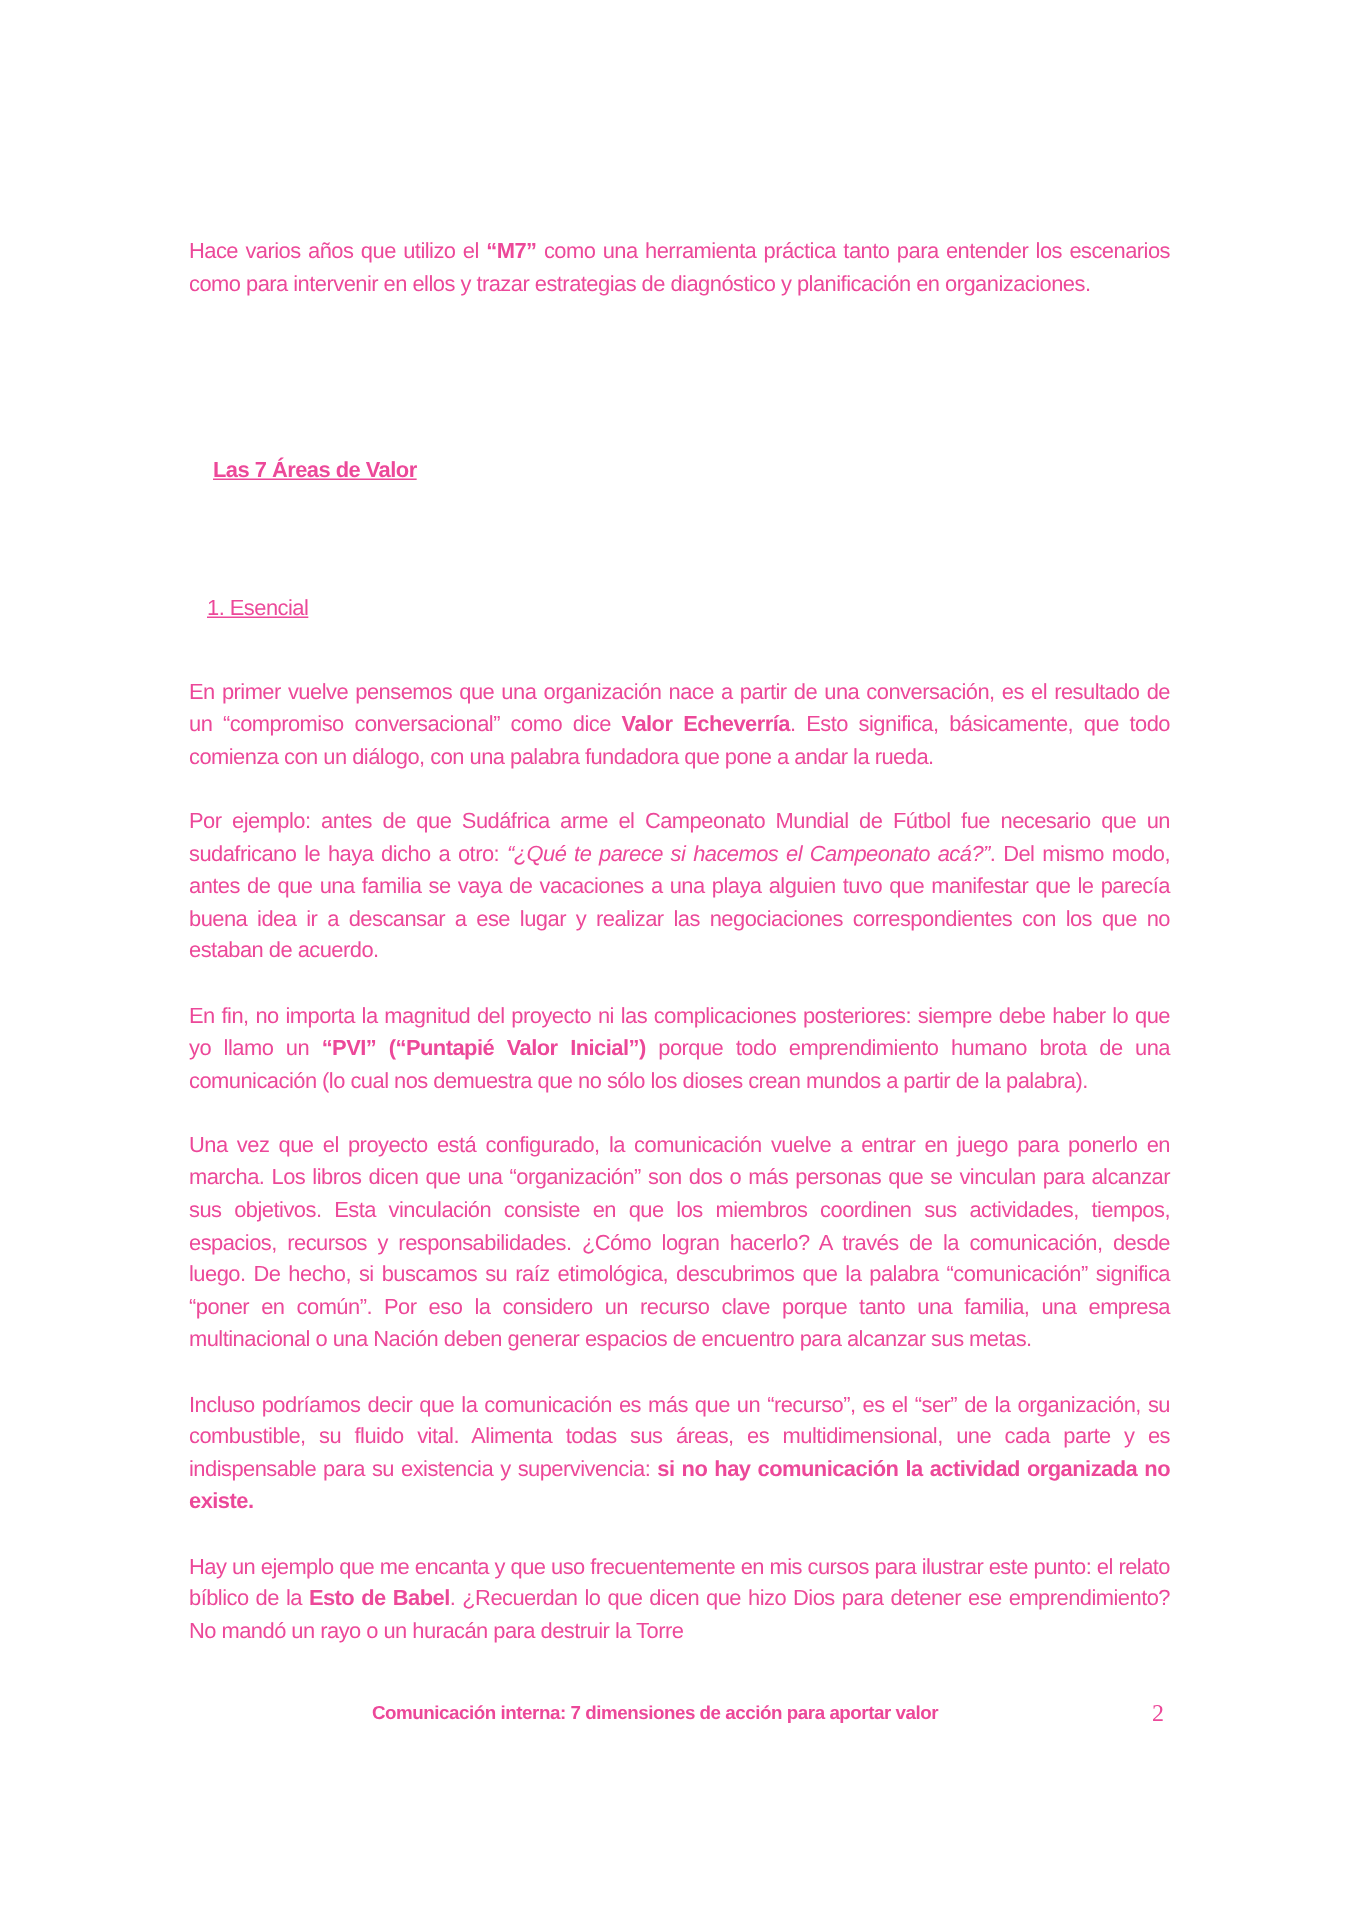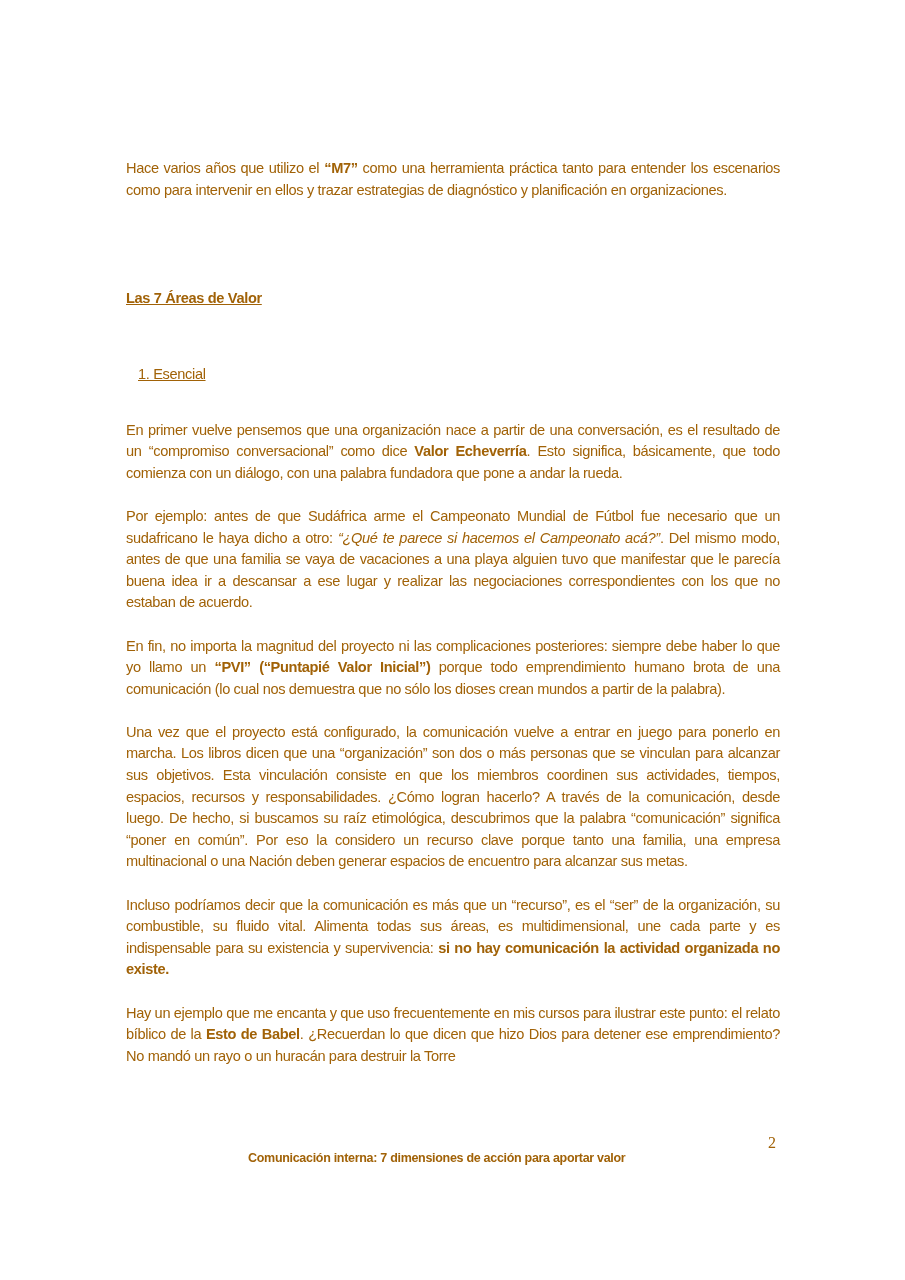--- a/index.html
+++ b/index.html
@@ -1,39 +1,39 @@
 <!DOCTYPE html>
 <html><head>
   <meta charset="utf-8">
   <style>
     html, body { margin: 0; padding: 0; background: #ffffff; }
     body { width: 905px; height: 1280px; position: relative; overflow: hidden; }
     .page {
       position: absolute; left: 0; top: 0; width: 905px; height: 1280px; background: #fff;
-      font-family: "Liberation Sans", sans-serif; color: #a16207;
+      font-family: "Liberation Sans", sans-serif; color: #ec4899;
     }
     .content {
       position: absolute; left: 126px; top: 158px; width: 654px;
       font-size: 14.6px; line-height: 21.6px;
       letter-spacing: -0.35px;
     }
     p.para { margin: 0; text-align: justify; }
     .gap-lg { height: 65px; }
     .gap-md { height: 43px; }
     .gap-sm { height: 21.6px; }
-    .heading { margin: 0; font-weight: bold; text-decoration: underline; }
+    .heading { margin: 16px; font-weight: bold; text-decoration: underline; }
     .subheading { margin: 12px; text-decoration: underline; }
     b { font-weight: bold; }
     i { }
     .footer {
       position: absolute; left: 0; top: 1135px; width: 905px; height: 20px;
       font-size: 12.5px; letter-spacing: -0.3px;
     }
     .footer-title {
-      position: absolute; left: 248px; top: 16px; font-weight: bold;
+      position: absolute; left: 248px; top: 0; font-weight: bold;
     }
     .page-num {
       position: absolute; left: 768px; top: -1px;
       font-family: "Liberation Serif", serif; font-size: 16px;
     }
   </style>
 </head>
 <body>
 
 <div class="page">

